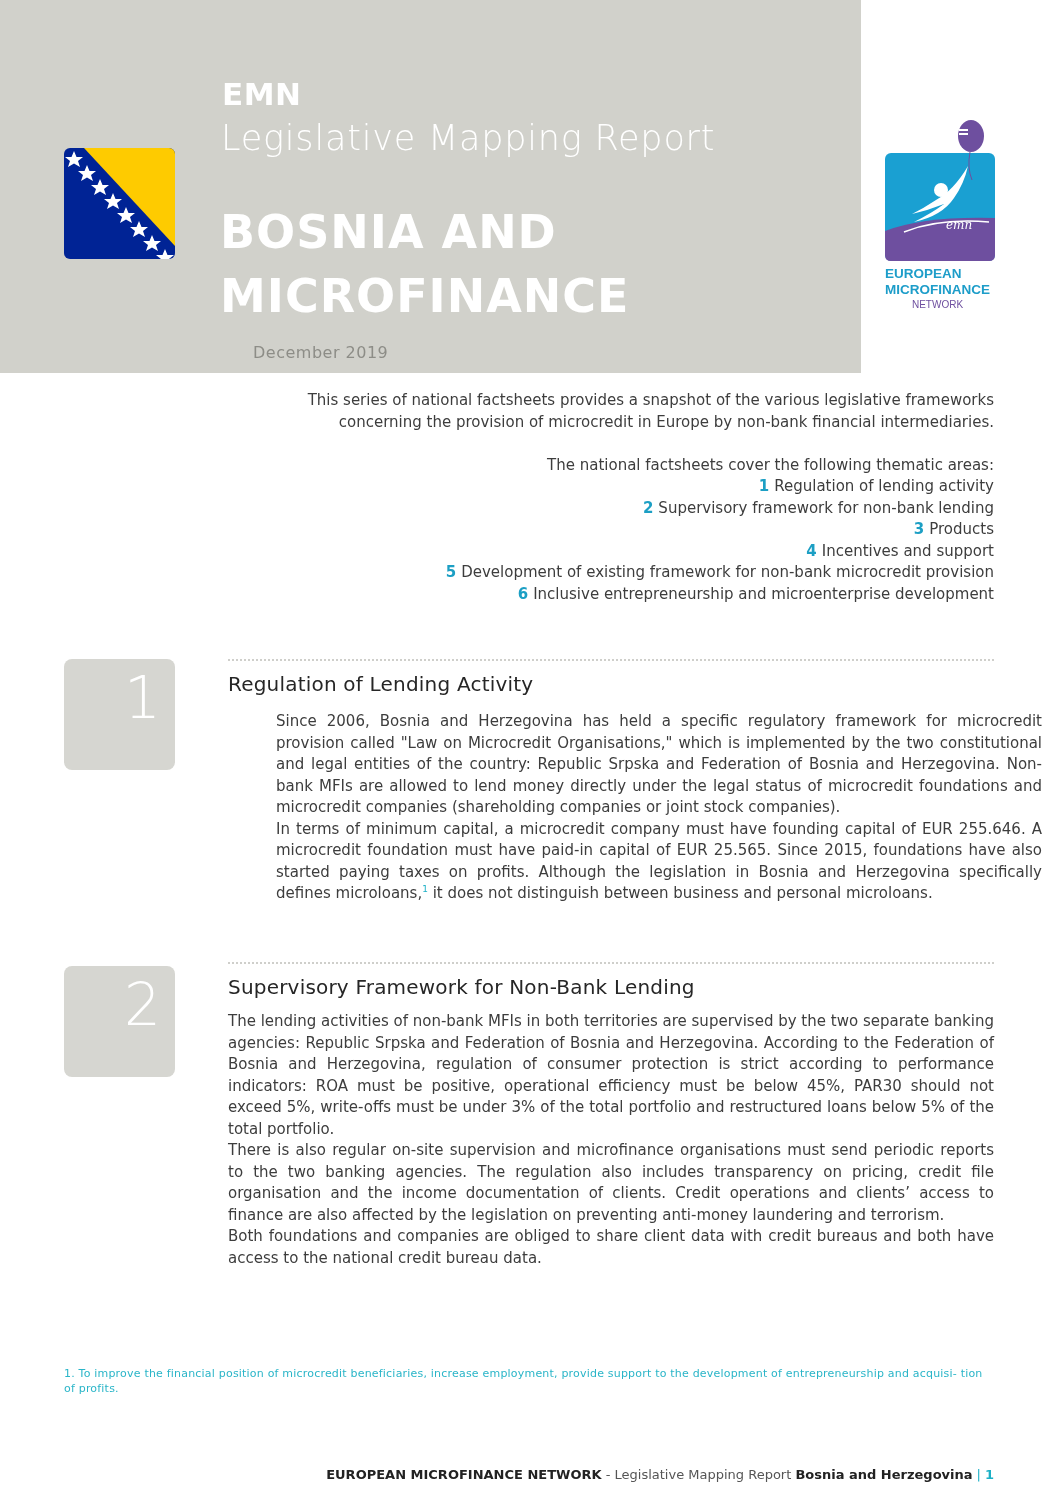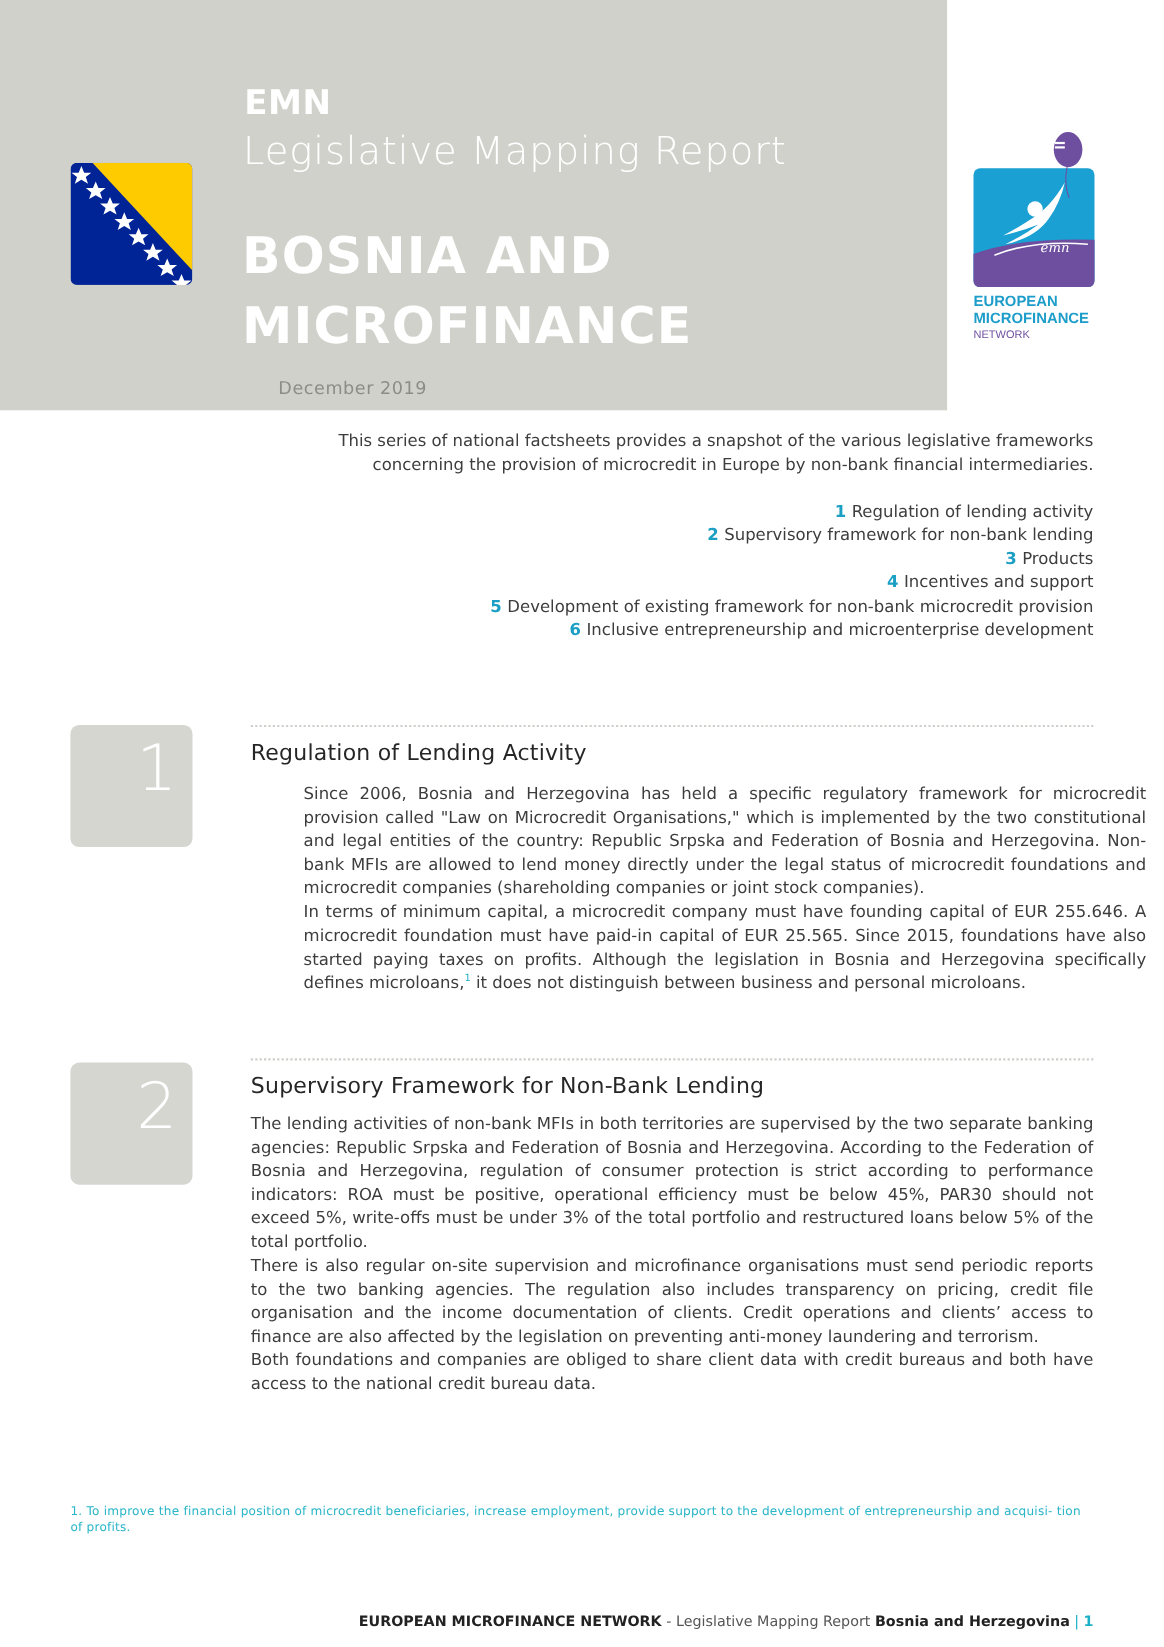--- a/index.html
+++ b/index.html
@@ -8,21 +8,21 @@
 
   .header { position: absolute; left: 0; top: 0; width: 861px; height: 373px; background: #d1d1cb; }
   .flag { position: absolute; left: 64px; top: 148px; width: 111px; height: 111px; border-radius: 6px; overflow: hidden; }
   .emn-label { position: absolute; left: 222px; top: 76px; font-family: "DejaVu Sans", sans-serif; font-weight: bold; font-size: 31px; color: #ffffff; letter-spacing: 0.5px; }
   .report-title { position: absolute; left: 221px; top: 118px; font-family: "DejaVu Sans", sans-serif; font-weight: 200; font-size: 35px; color: #ffffff; letter-spacing: 0.8px; }
   .country { position: absolute; left: 220px; top: 200px; font-family: "DejaVu Sans", sans-serif; font-size: 46px; line-height: 64px; color: #ffffff; letter-spacing: 1px; font-weight: bold; }
   .date { position: absolute; left: 221px; top: 343px; font-size: 16px; color: #8d8d87; letter-spacing: 0.5px; margin-left: 32px; }
 
   .logo { position: absolute; left: 884px; top: 118px; width: 112px; height: 200px; }
   .logo-text { position: absolute; left: 1px; top: 148px; font-family: "Liberation Sans", sans-serif; font-weight: bold; font-size: 13.5px; line-height: 15.5px; color: #1d9dc9; }
-  .logo-text .net { font-weight: normal; font-size: 10px; color: #6e4f9f; display: block; }
+  .logo-text .net { font-weight: normal; font-size: 10px; color: #6e4f9f; display: block; text-align: center; }
 
   .content { position: absolute; left: 228px; width: 766px; font-size: 15px; line-height: 21.5px; color: #3d3d3d; }
   .intro { top: 390px; text-align: right; }
   .intro p { margin-bottom: 21.5px; }
   .num { color: #1c9fc4; font-weight: bold; margin-right: 5px; }
 
   .divider { position: absolute; left: 228px; width: 766px; height: 0; border-top: 2px dotted #cfcfcb; }
   .sec-box { position: absolute; left: 64px; width: 111px; height: 111px; background: #d6d6d1; border-radius: 8px; color: #ffffff; font-family: "DejaVu Sans", sans-serif; font-weight: 200; font-size: 58px; text-align: right; padding-right: 14px; line-height: 78px; }
   .sec-title { position: absolute; left: 228px; font-size: 20px; color: #262626; letter-spacing: 0.2px; }
   .sec-body { text-align: justify; }
@@ -79,20 +79,21 @@
     <div class="logo-text">
       <div>EUROPEAN</div>
       <div>MICROFINANCE</div>
       <span class="net">NETWORK</span>
     </div>
   </div>
 </div>
 
 <div class="content intro">
   <p>This series of national factsheets provides a snapshot of the various legislative frameworks concerning the provision of microcredit in Europe by non-bank financial intermediaries.</p>
+  <div>The national factsheets cover the following thematic areas:</div>
   <div>
     <div><span class="num">1</span><span>Regulation of lending activity</span></div>
     <div><span class="num">2</span><span>Supervisory framework for non-bank lending</span></div>
     <div><span class="num">3</span><span>Products</span></div>
     <div><span class="num">4</span><span>Incentives and support</span></div>
     <div><span class="num">5</span><span>Development of existing framework for non-bank microcredit provision</span></div>
     <div><span class="num">6</span><span>Inclusive entrepreneurship and microenterprise development</span></div>
   </div>
 </div>
 

